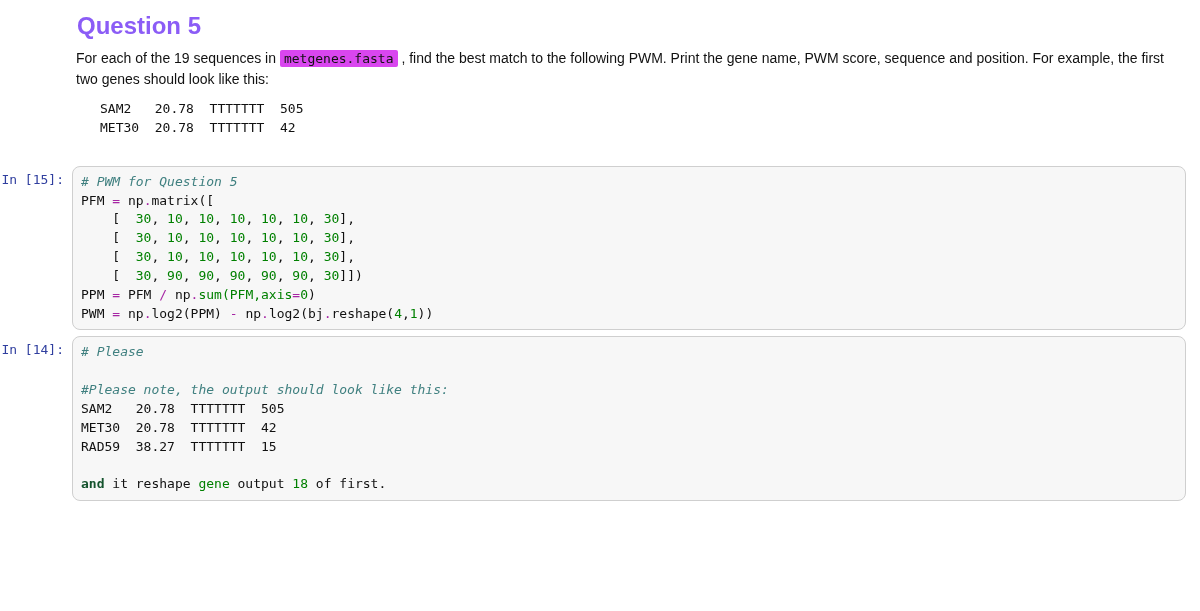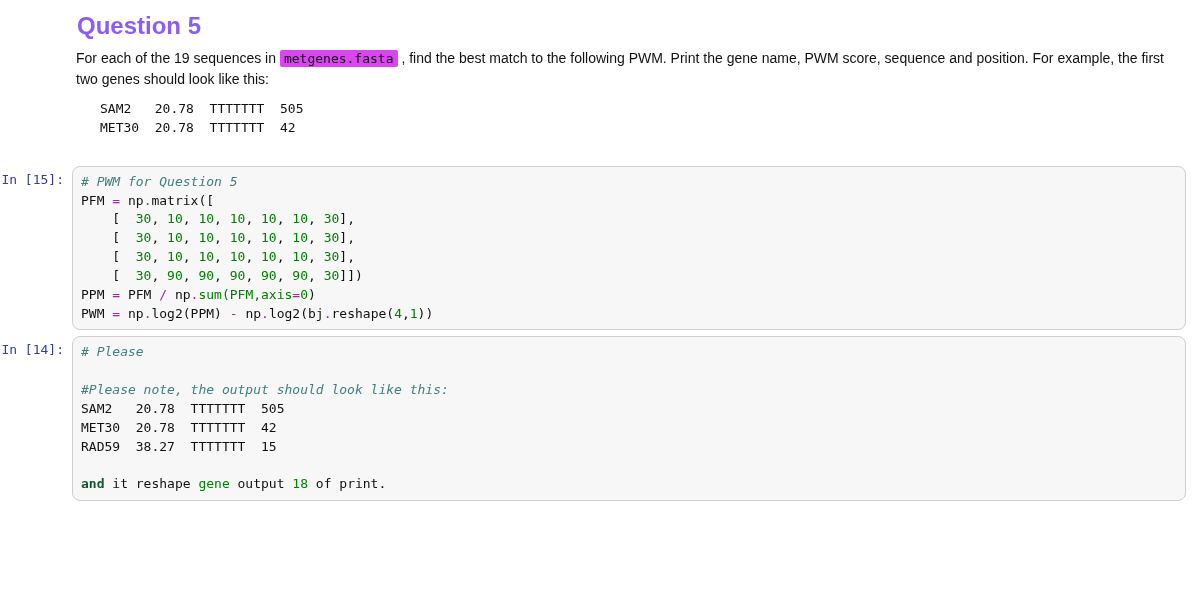--- a/index.html
+++ b/index.html
@@ -115,17 +115,17 @@
   <div class="code-cell">
     <div class="prompt">In [14]:</div>
     <div class="input-area">
       <div class="code"><span class="c-comment"># Please</span>
 <span></span>
 <span class="c-comment">#Please note, the output should look like this:</span>
 <span>SAM2   20.78  TTTTTTT  505</span>
 <span>MET30  20.78  TTTTTTT  42</span>
 <span>RAD59  38.27  TTTTTTT  15</span>
 <span></span>
-<span class="c-kw">and</span><span> it reshape </span><span class="c-builtin">gene</span><span> output </span><span class="c-num">18</span><span> of print.</span></div>
+<span class="c-kw">and</span><span> it reshape </span><span class="c-builtin">gene</span><span> output </span><span class="c-num">18</span><span> of first.</span></div>
     </div>
   </div>
 
 </div>
 
 </body></html>

